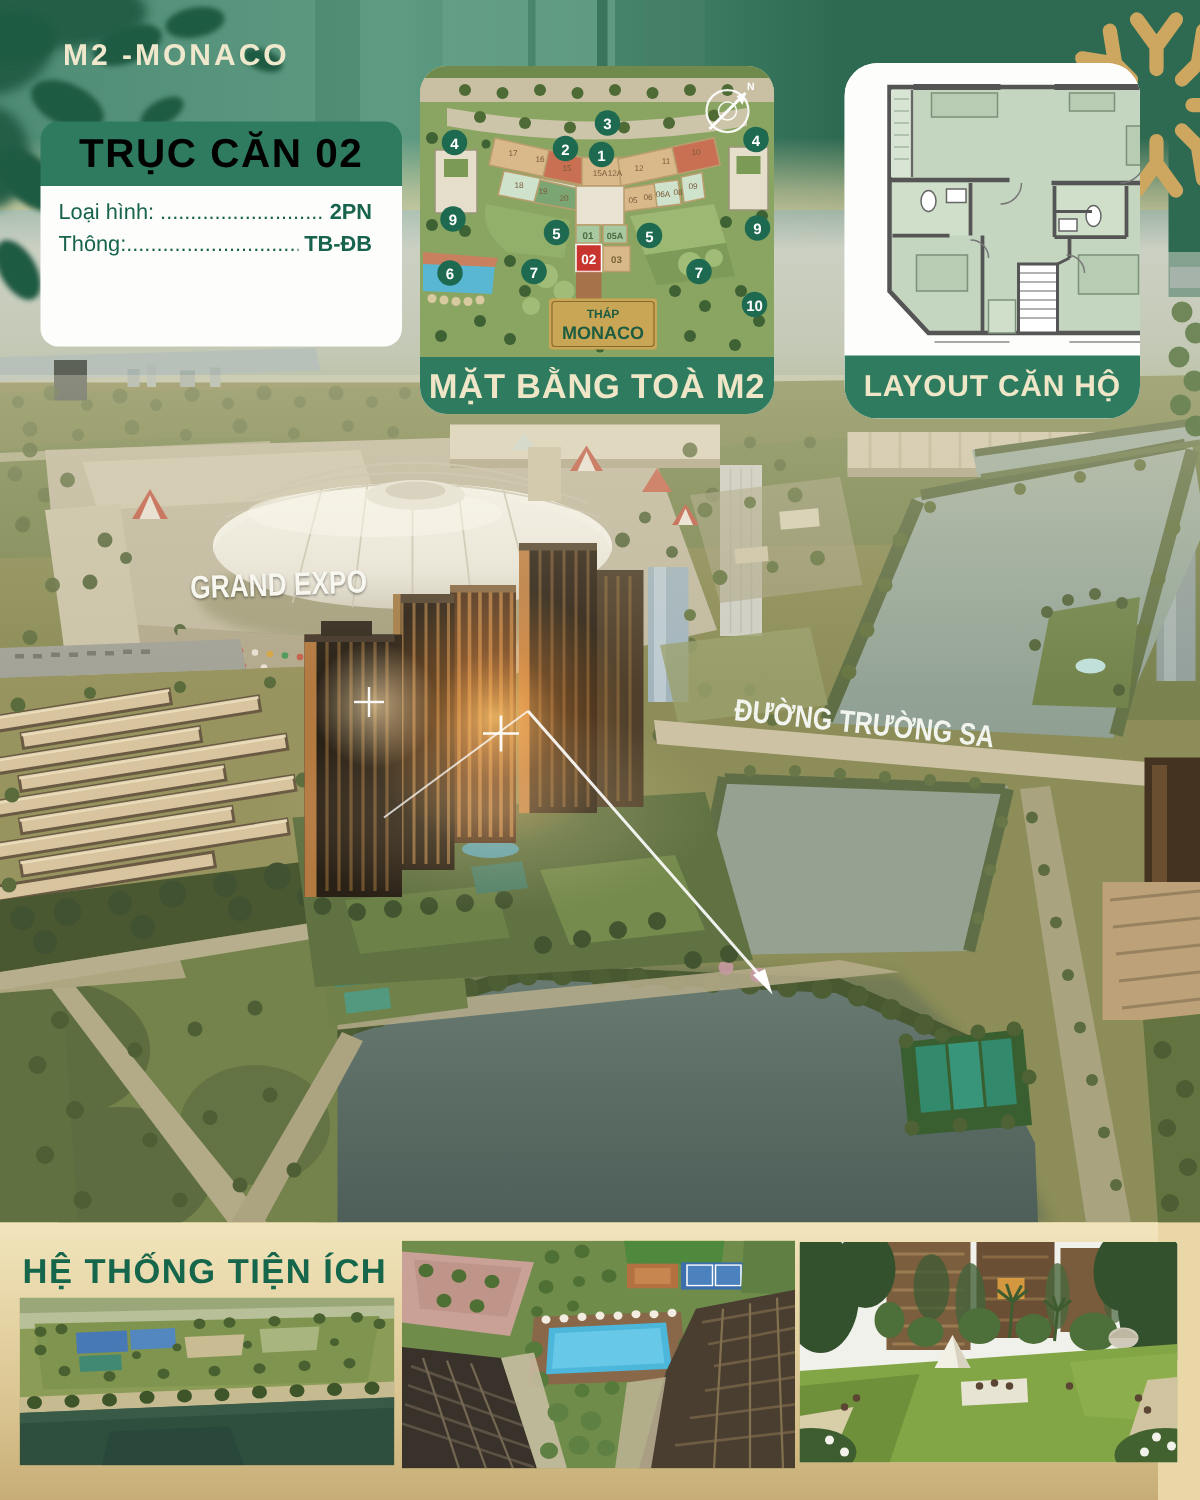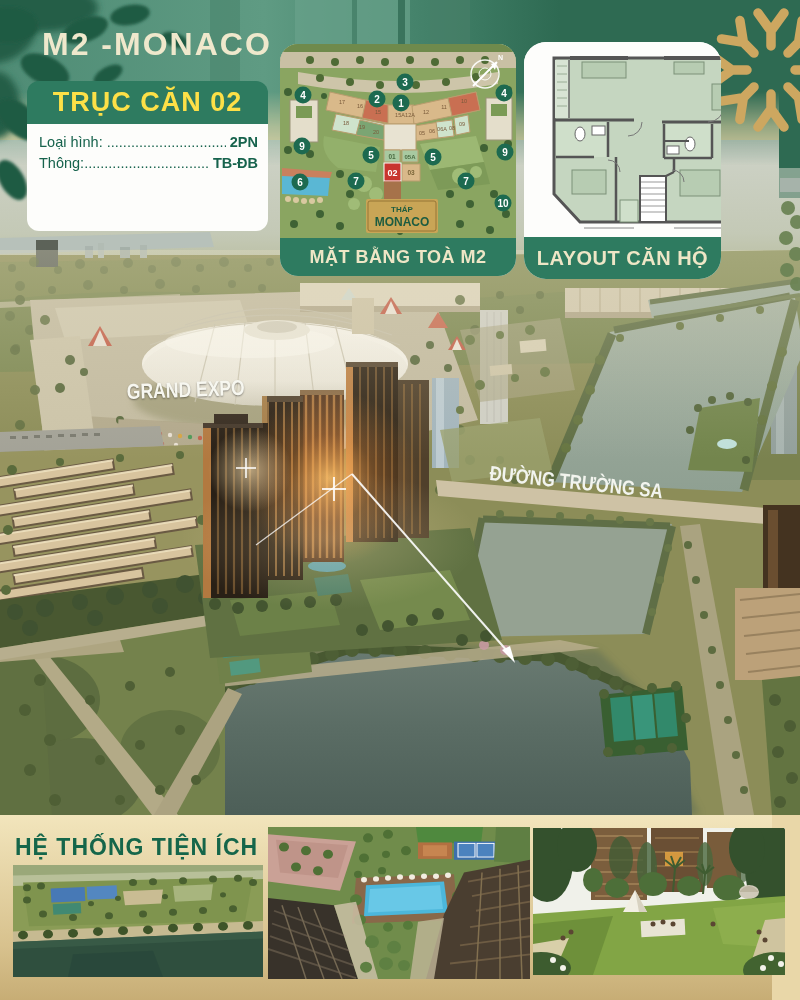--- a/index.html
+++ b/index.html
@@ -2,27 +2,27 @@
 <html><head>
 <meta charset="utf-8">
 <style>
   html,body{margin:0;padding:0;}
   body{font-family:"Liberation Sans",sans-serif;}
   #page{position:relative;width:800px;height:1000px;overflow:hidden;background:#e9d7a8;}
   #photo{position:absolute;left:0;top:0;width:800px;height:815px;filter:saturate(0.95) blur(0.4px);}
   .card{position:absolute;background:#fff;overflow:hidden;}
   .cardfoot{position:absolute;left:0;right:0;bottom:0;background:#2e7b60;color:#eee6c6;
     font-weight:bold;display:flex;align-items:center;justify-content:center;}
-  #title{position:absolute;left:42px;top:26px;font-size:32px;font-weight:bold;color:#efe8cc;letter-spacing:2px;}
+  #title{position:absolute;left:42px;top:26px;font-size:20px;font-weight:bold;color:#efe8cc;letter-spacing:2px;}
   #trucbox{position:absolute;left:27px;top:81px;width:241px;height:43px;background:#2e7b60;
     border-radius:12px 12px 0 0;display:flex;align-items:center;justify-content:center;
-    color:#fde047;font-size:27px;font-weight:bold;letter-spacing:1px;}
+    color:#000000;font-size:27px;font-weight:bold;letter-spacing:1px;}
   #infocard{position:absolute;left:27px;top:124px;width:241px;height:107px;background:#fdfdfb;
     border-radius:0 0 12px 12px;color:#17634d;font-size:14.5px;}
-  #infocard .row{display:flex;align-items:flex-end;margin:0 10px 0 12px;height:21.4px;line-height:21.4px;white-space:nowrap;}
+  #infocard .row{display:flex;align-items:flex-end;margin:0 20px 0 12px;height:21.4px;line-height:21.4px;white-space:nowrap;}
   #infocard .row span{white-space:nowrap;}
   #infocard .row .dots{flex:1;overflow:hidden;white-space:nowrap;color:#17634d;}
   #infocard .row b{white-space:nowrap;}
   #bstrip{position:absolute;left:0;top:815px;width:772px;height:185px;
     background:linear-gradient(#f2e5bc,#d8c28e 70%,#c7ad75);}
   #btitle{position:absolute;left:15px;top:19px;font-size:23px;font-weight:bold;color:#15664a;letter-spacing:1px;}
   .bphoto{position:absolute;overflow:hidden;}
   .bphoto svg{filter:saturate(0.97) blur(0.3px);}
 </style>
 </head>
@@ -834,24 +834,24 @@
           <text x="225" y="112">9</text>
             <text x="91" y="115">5</text>
             <text x="153" y="117">5</text>
           <text x="20" y="142">6</text>
             <text x="76" y="141">7</text>
             <text x="186" y="141">7</text>
           <text x="223" y="163">10</text>
         </g>
       </g>
     </svg>
-    <div class="cardfoot" style="height:38px;font-size:18px;letter-spacing:0.5px;">MẶT BẰNG TOÀ M2</div>
+    <div class="cardfoot" style="height:38px;font-size:23px;letter-spacing:0.5px;">MẶT BẰNG TOÀ M2</div>
   </div>
 
-  <div class="card" id="laycard" style="left:524px;top:42px;width:197px;height:237px;border-radius:22px;">
+  <div class="card" id="laycard" style="left:563px;top:42px;width:197px;height:237px;border-radius:22px;">
     <svg width="247" height="195" viewBox="0 0 247 195">
       <rect width="247" height="195" fill="#fdfdfb"></rect>
 
       <path d="M30,16 L209,16 L209,180 L56,180 L30,152 Z" fill="#c5d6c0" stroke="#555" stroke-width="3"></path>
 
       <rect x="31" y="18" width="14" height="58" fill="#d8e4d4"></rect>
       <line x1="45" y1="18" x2="45" y2="76" stroke="#666" stroke-width="1.5"></line>
       <g stroke="#8aa087" stroke-width="0.8">
         <line x1="33" y1="24" x2="43" y2="24"></line>
           <line x1="33" y1="32" x2="43" y2="32"></line>

